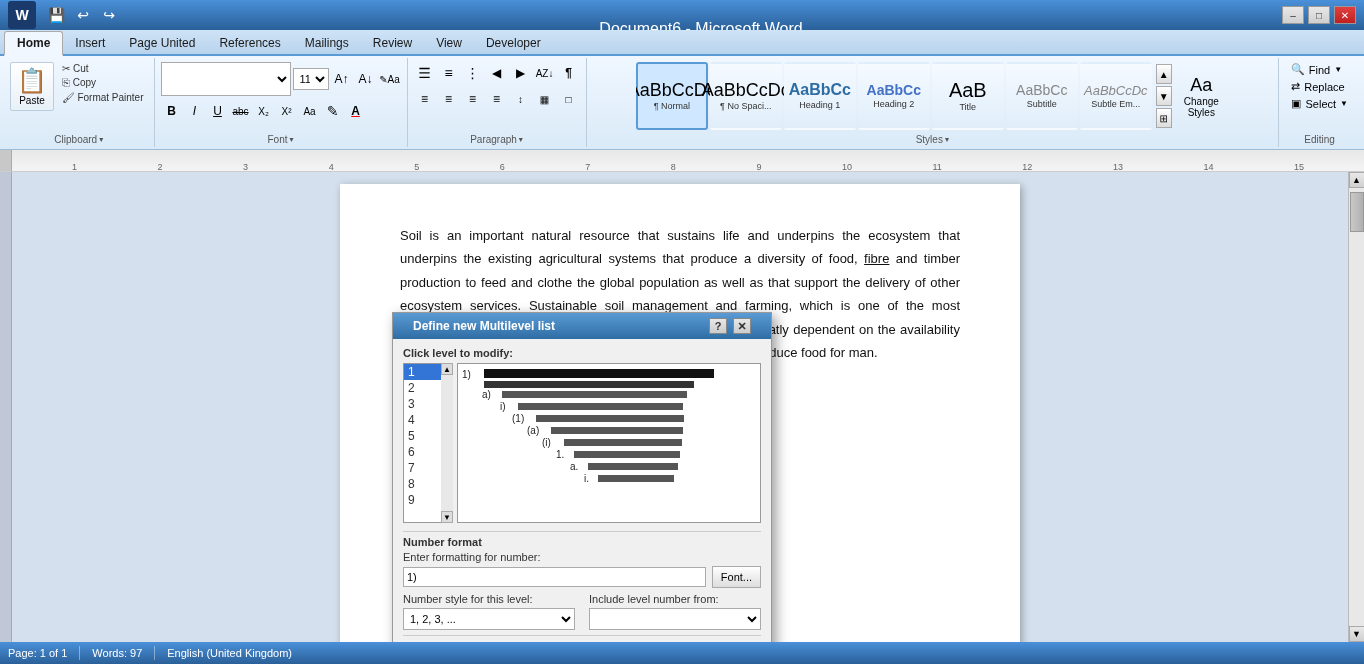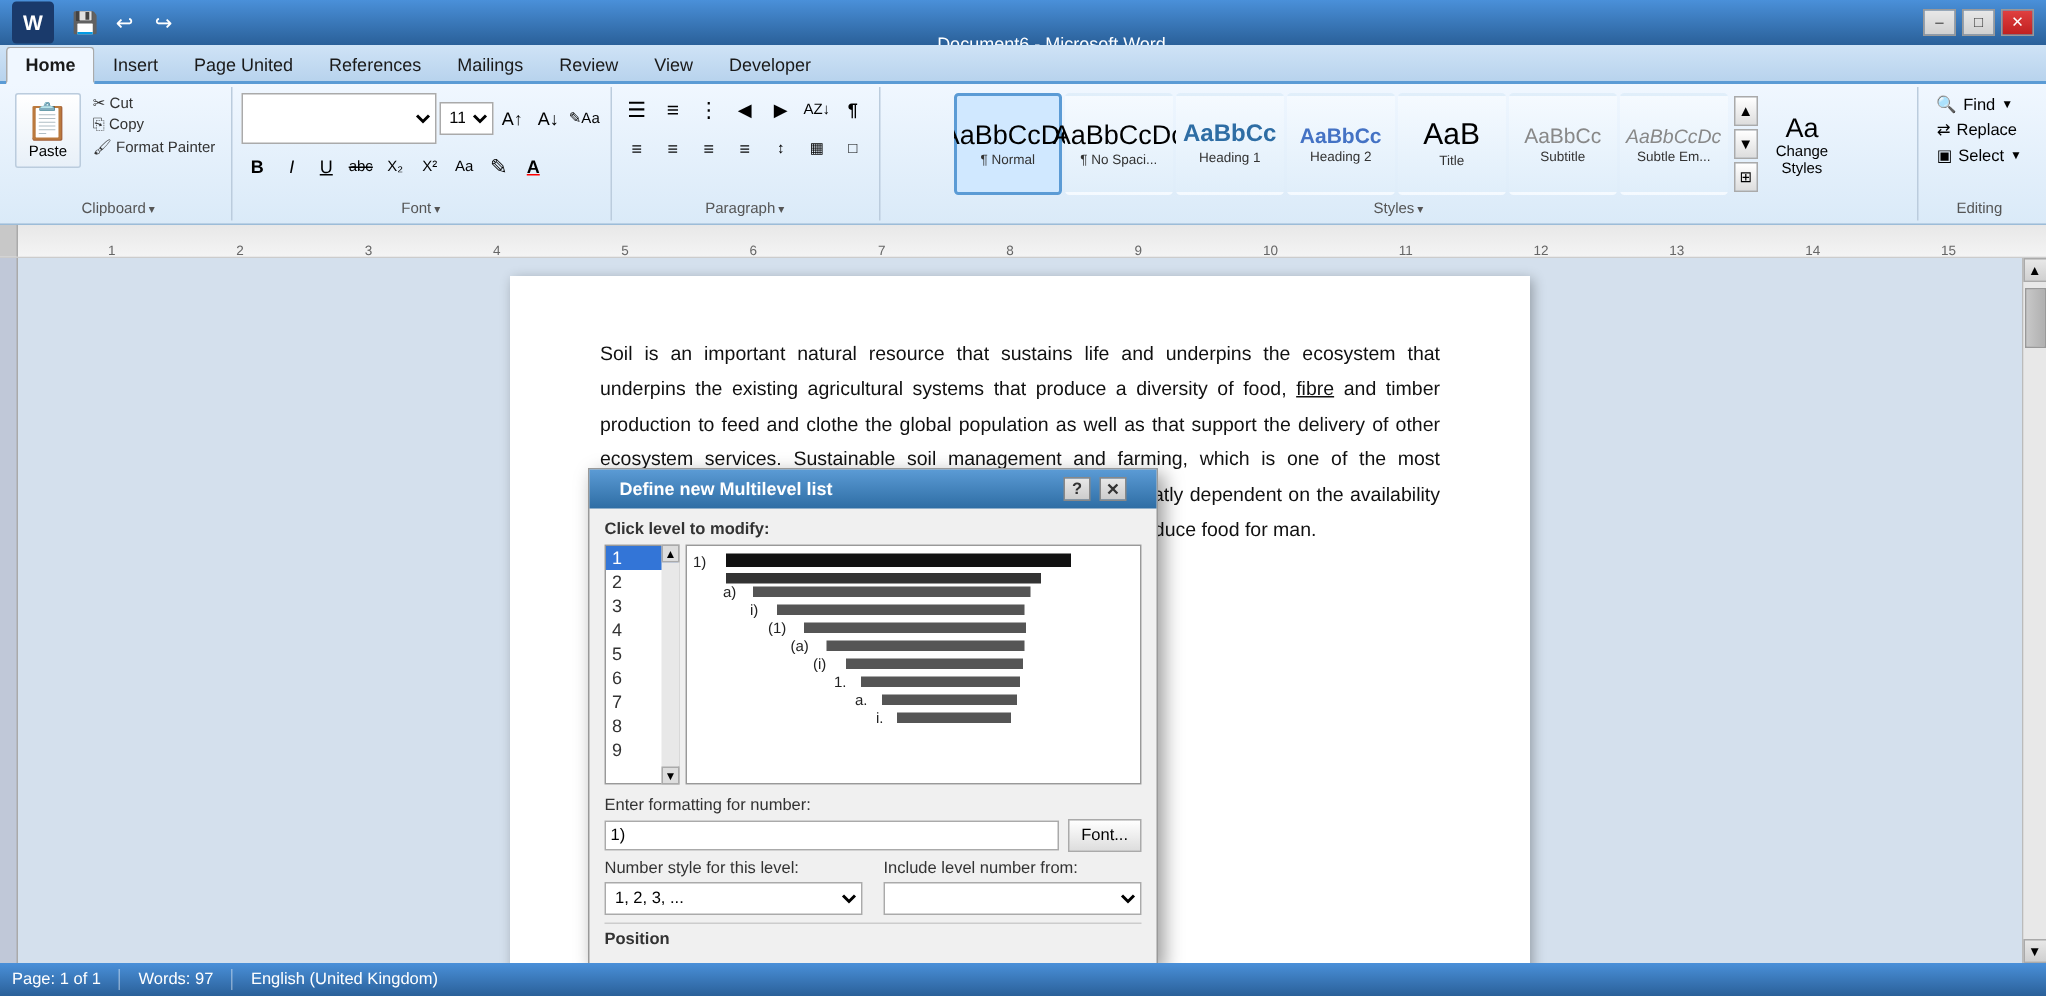--- a/index.html
+++ b/index.html
@@ -9,21 +9,21 @@
     .title-bar {
       background: linear-gradient(to bottom, #4a90d9, #2a6099);
       height: 30px;
       display: flex;
       align-items: center;
       justify-content: space-between;
       padding: 0 8px;
       color: white;
     }
     .title-bar-left { display: flex; align-items: center; gap: 4px; }
-    .title-bar-title { font-size: 12px; color: white; flex: 1; text-align: center; margin-top: 28px; }
+    .title-bar-title { font-size: 16px; color: white; flex: 1; text-align: center; margin-top: 28px; }
     .title-bar-controls { display: flex; gap: 4px; }
     .title-btn { width: 22px; height: 18px; background: linear-gradient(to bottom, #e8e8e8, #d0d0d0); border: 1px solid #999; font-size: 10px; display: flex; align-items: center; justify-content: center; cursor: pointer; color: #333; }
     .word-logo {
       width: 28px; height: 28px;
       background: #1a3a6b;
       border-radius: 3px;
       display: flex; align-items: center; justify-content: center;
       color: white; font-weight: bold; font-size: 14px; margin-right: 6px;
     }
     .qa-btn { width: 22px; height: 22px; display: flex; align-items: center; justify-content: center; color: white; font-size: 14px; cursor: pointer; }
@@ -577,20 +577,21 @@
                   <span class="preview-num" style="min-width:16px;">a.</span>
                   <span class="preview-line" style="width:90px; height:7px; background:#555;"></span>
                 </div>
                 <div class="preview-row" style="margin-left:122px;">
                   <span class="preview-num" style="min-width:12px;">i.</span>
                   <span class="preview-line" style="width:76px; height:7px; background:#555;"></span>
                 </div>
               </div>
             </div>
 
+            <div class="section-divider">Number format</div>
 
             <div class="dialog-sublabel">Enter formatting for number:</div>
             <div class="form-row">
               <input class="form-input" type="text" value="1)" style="flex: 1 1 0%;">
               <button class="form-btn">Font...</button>
             </div>
 
             <div class="form-row">
               <div style="flex:1;">
                 <div class="dialog-sublabel">Number style for this level:</div>

